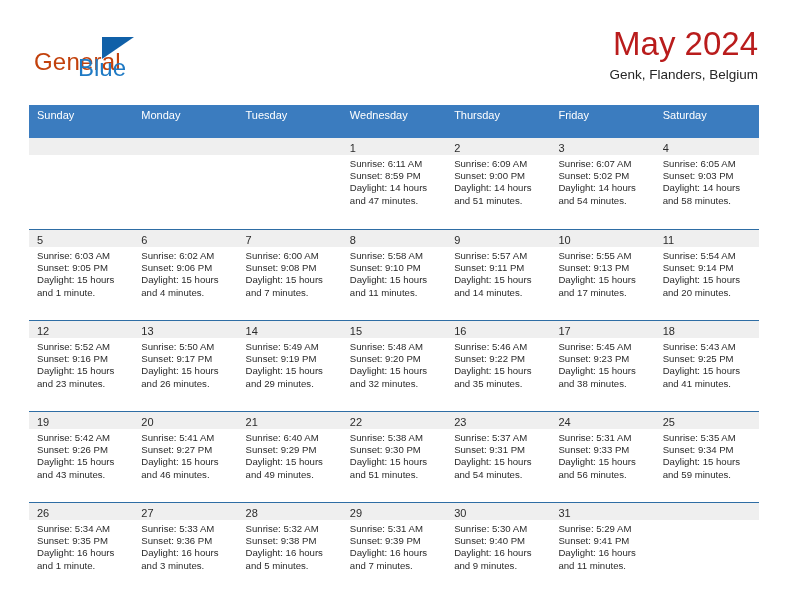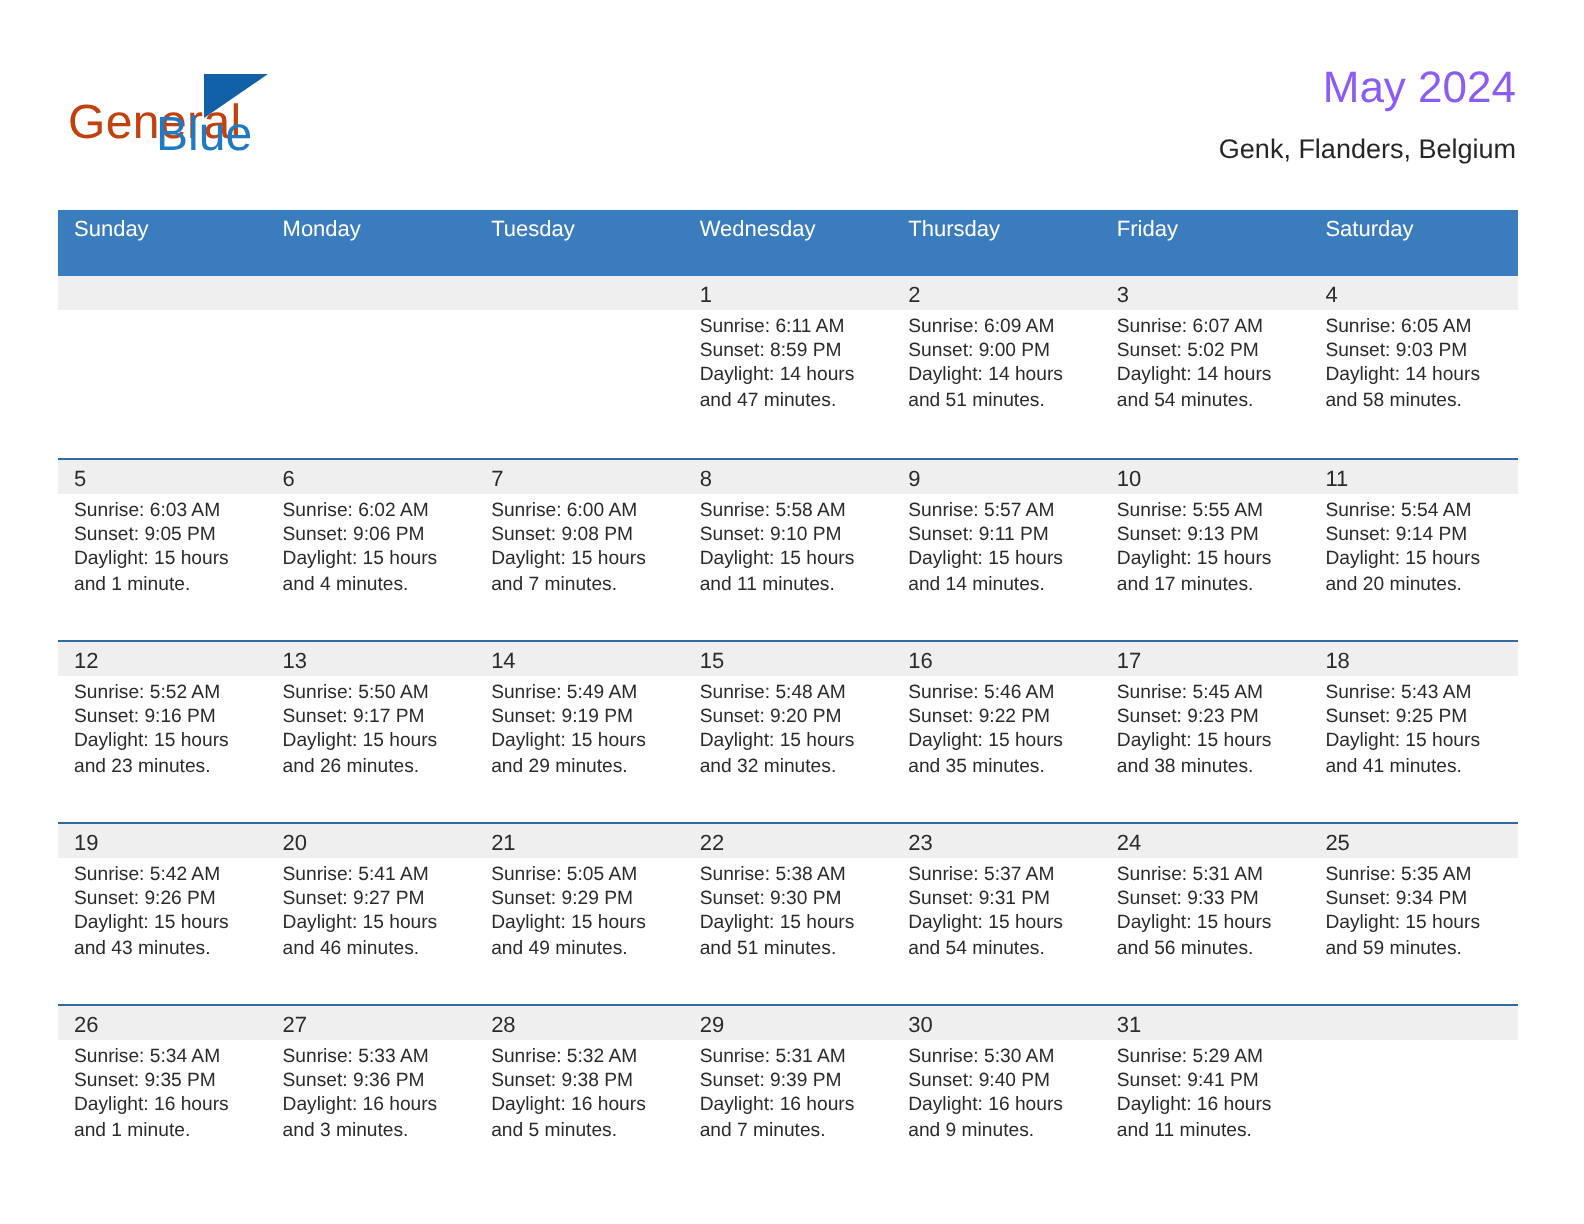--- a/index.html
+++ b/index.html
@@ -63,22 +63,22 @@
     border-bottom: 22px solid transparent;
   }
 
   .title-block {
     position: absolute;
     right: 0;
     top: 0;
     text-align: right;
   }
   .cal-title {
-    font-size: 22px;
-    color: #8b5cf6;
+    font-size: 33px;
+    color: #b91c1c;
     line-height: 32px;
     white-space: nowrap;
   }
   .cal-subtitle {
     font-size: 13.5px;
     color: #262626;
     line-height: 20px;
     margin-top: 5px;
     white-space: nowrap;
   }
@@ -386,21 +386,21 @@
             <div class="day-body">
               <div class="day-line">Sunrise: 5:41 AM</div>
               <div class="day-line">Sunset: 9:27 PM</div>
               <div class="day-line">Daylight: 15 hours</div>
               <div class="day-line">and 46 minutes.</div>
             </div>
           </div>
           <div class="day-cell">
             <div class="day-num-strip"><span class="day-num">21</span></div>
             <div class="day-body">
-              <div class="day-line">Sunrise: 5:05 AM</div>
+              <div class="day-line">Sunrise: 6:40 AM</div>
               <div class="day-line">Sunset: 9:29 PM</div>
               <div class="day-line">Daylight: 15 hours</div>
               <div class="day-line">and 49 minutes.</div>
             </div>
           </div>
           <div class="day-cell">
             <div class="day-num-strip"><span class="day-num">22</span></div>
             <div class="day-body">
               <div class="day-line">Sunrise: 5:38 AM</div>
               <div class="day-line">Sunset: 9:30 PM</div>

